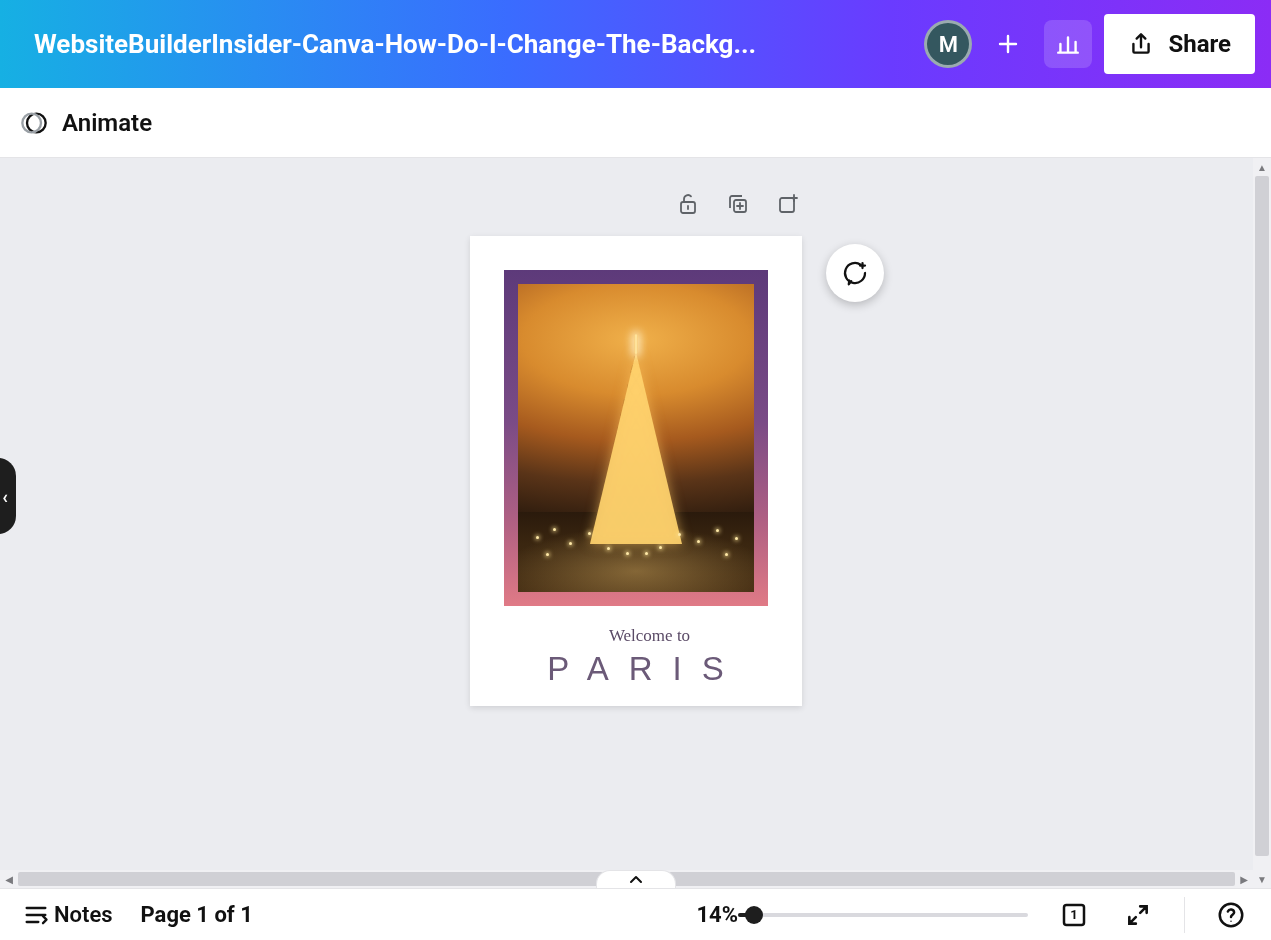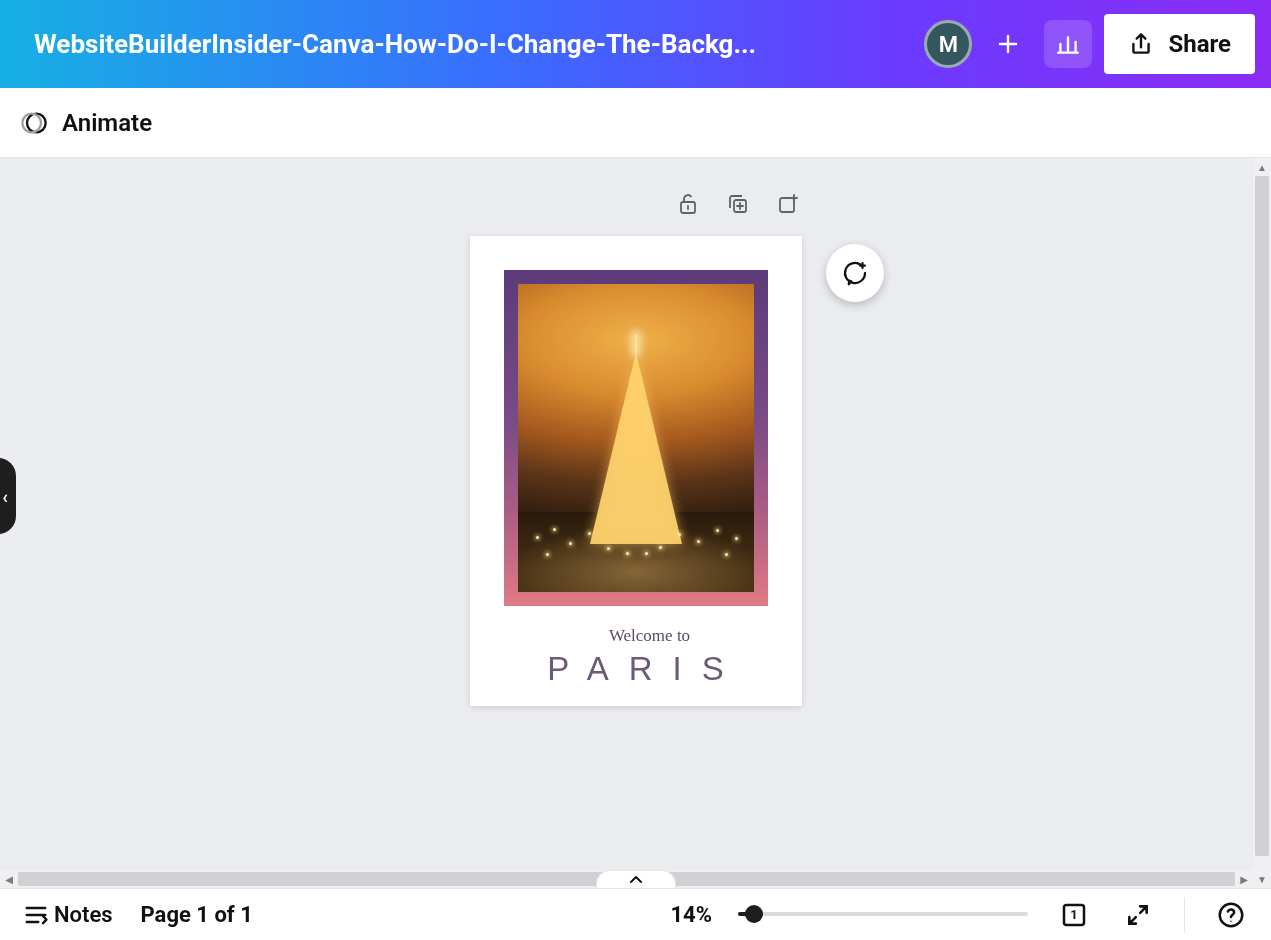--- a/index.html
+++ b/index.html
@@ -245,21 +245,21 @@
     display:flex; align-items:center;
     padding: 0 22px;
     gap: 28px;
     border-top:1px solid #e4e4e7;
     background:#fff;
   }
   .notes-btn { display:flex; align-items:center; gap:4px; cursor:pointer; }
   .notes-btn span.lbl { font-size:22px; font-weight:600; color:#111; }
   .page-indicator { font-size:22px; font-weight:700; color:#111; cursor:pointer; }
   .spacer { flex:1; }
-  .zoom-group { display:flex; gap:26px; }
+  .zoom-group { display:flex; align-items:center; gap:0; }
   .zoom-pct { font-size:22px; font-weight:700; color:#111; min-width:60px; text-align:right; cursor:pointer; }
   .zoom-slider { position:relative; width:290px; height:24px; cursor:pointer; }
   .zoom-slider .track { position:absolute; left:0; right:0; top:50%; height:4px; background:#d9d9de; border-radius:2px; transform:translateY(-50%); }
   .zoom-slider .fill { position:absolute; left:0; width:22px; top:50%; height:4px; background:#1e1e1e; border-radius:2px; transform:translateY(-50%); }
   .zoom-slider .knob { position:absolute; left:16px; top:50%; width:18px; height:18px; background:#1e1e1e; border-radius:50%; transform:translate(-50%,-50%); }
   .gridview-btn, .fullscreen-btn, .help-btn {
     width:36px; height:36px; display:flex; align-items:center; justify-content:center; cursor:pointer;
   }
   .divider { width:1px; height:36px; background:#e4e4e7; }
   svg { display:block; }

